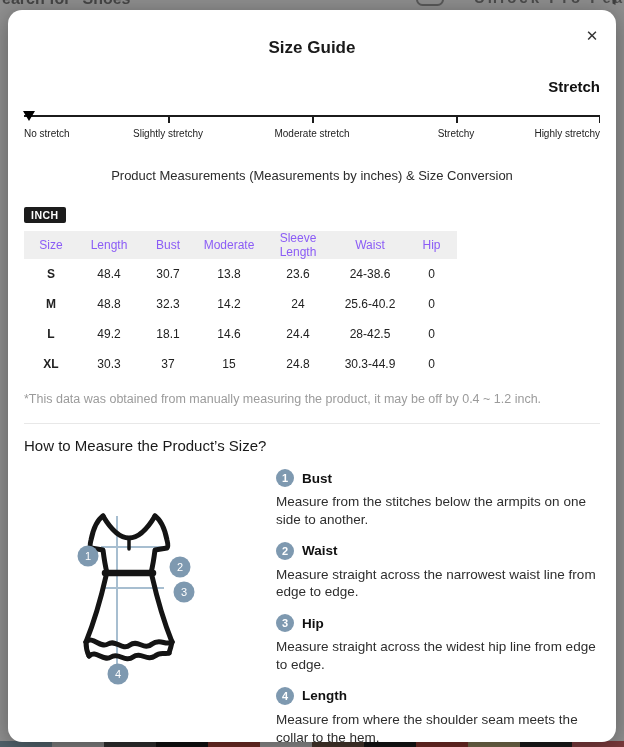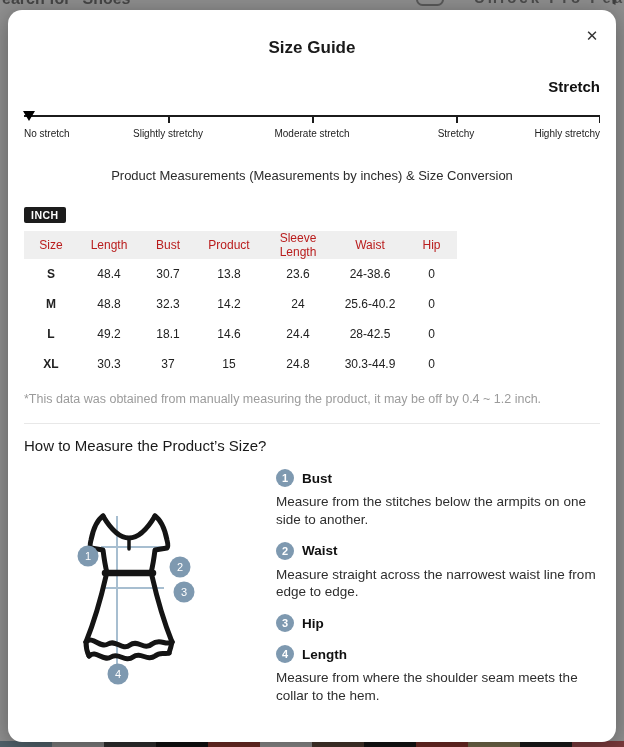--- a/index.html
+++ b/index.html
@@ -33,21 +33,21 @@
   .scale-labels { position:relative; height:14px; margin-top:7px; font-size:10px; color:#222; }
   .scale-labels span { position:absolute; white-space:nowrap; }
   .sl0 { left:0; } .sl1 { left:25%; transform:translateX(-50%); } .sl2 { left:50%; transform:translateX(-50%); }
   .sl3 { left:75%; transform:translateX(-50%); } .sl4 { right:0;margin-left:14px; }
 
   .subtitle { margin-top:26px; text-align:center; font-size:13px; color:#2b2b2b; }
   .inch-badge { display:inline-block; margin-top:24px; background:#1c1c1c; color:#fff; font-size:10.5px;
                 font-weight:bold; letter-spacing:.5px; padding:2px 7px; border-radius:2px; cursor:pointer; }
 
   table.size-table { margin-top:8px; width:433px; border-collapse:collapse; text-align:center; font-size:12px; }
-  table.size-table thead th { background:#efefef; font-weight:normal; color:#b91c1c; height:28px; }
+  table.size-table thead th { background:#efefef; font-weight:normal; color:#8b5cf6; height:28px; }
   table.size-table tbody td { height:30px; color:#222; }
   table.size-table tbody td.size-col { font-weight:bold; }
 
   .footnote { margin-top:13px; font-size:12.5px; color:#9b9b9b; }
   .divider { margin-top:17px; height:1px; background:#e8e8e8; }
   .howto-heading { margin-top:13px; font-size:15px; color:#1a1a1a; }
 
   .howto { display:flex; margin-top:13px; }
   .diagram { width:252px; flex:none; }
   .diagram svg { display:block; margin:18px 0 0 34px; }
@@ -124,21 +124,21 @@
         <col style="width:66px">
       <col style="width:72px">
         <col style="width:72px">
         <col style="width:51px">
     </colgroup>
     <thead>
       <tr>
         <th>Size</th>
         <th>Length</th>
         <th>Bust</th>
-        <th>Product</th>
+        <th>Moderate</th>
         <th>Sleeve Length</th>
         <th>Waist</th>
         <th>Hip</th>
       </tr>
     </thead>
     <tbody>
       <tr>
         <td class="size-col">S</td>
         <td>48.4</td>
         <td>30.7</td>
@@ -234,20 +234,21 @@
           <span class="num-badge">2</span>
           <span class="item-title">Waist</span>
         </div>
         <div class="desc">Measure straight across the narrowest waist line from edge to edge.</div>
       </div>
       <div class="item">
         <div class="item-head">
           <span class="num-badge">3</span>
           <span class="item-title">Hip</span>
         </div>
+        <div class="desc">Measure straight across the widest hip line from edge to edge.</div>
       </div>
       <div class="item">
         <div class="item-head">
           <span class="num-badge">4</span>
           <span class="item-title">Length</span>
         </div>
         <div class="desc">Measure from where the shoulder seam meets the collar to the hem.</div>
       </div>
     </div>
   </div>

